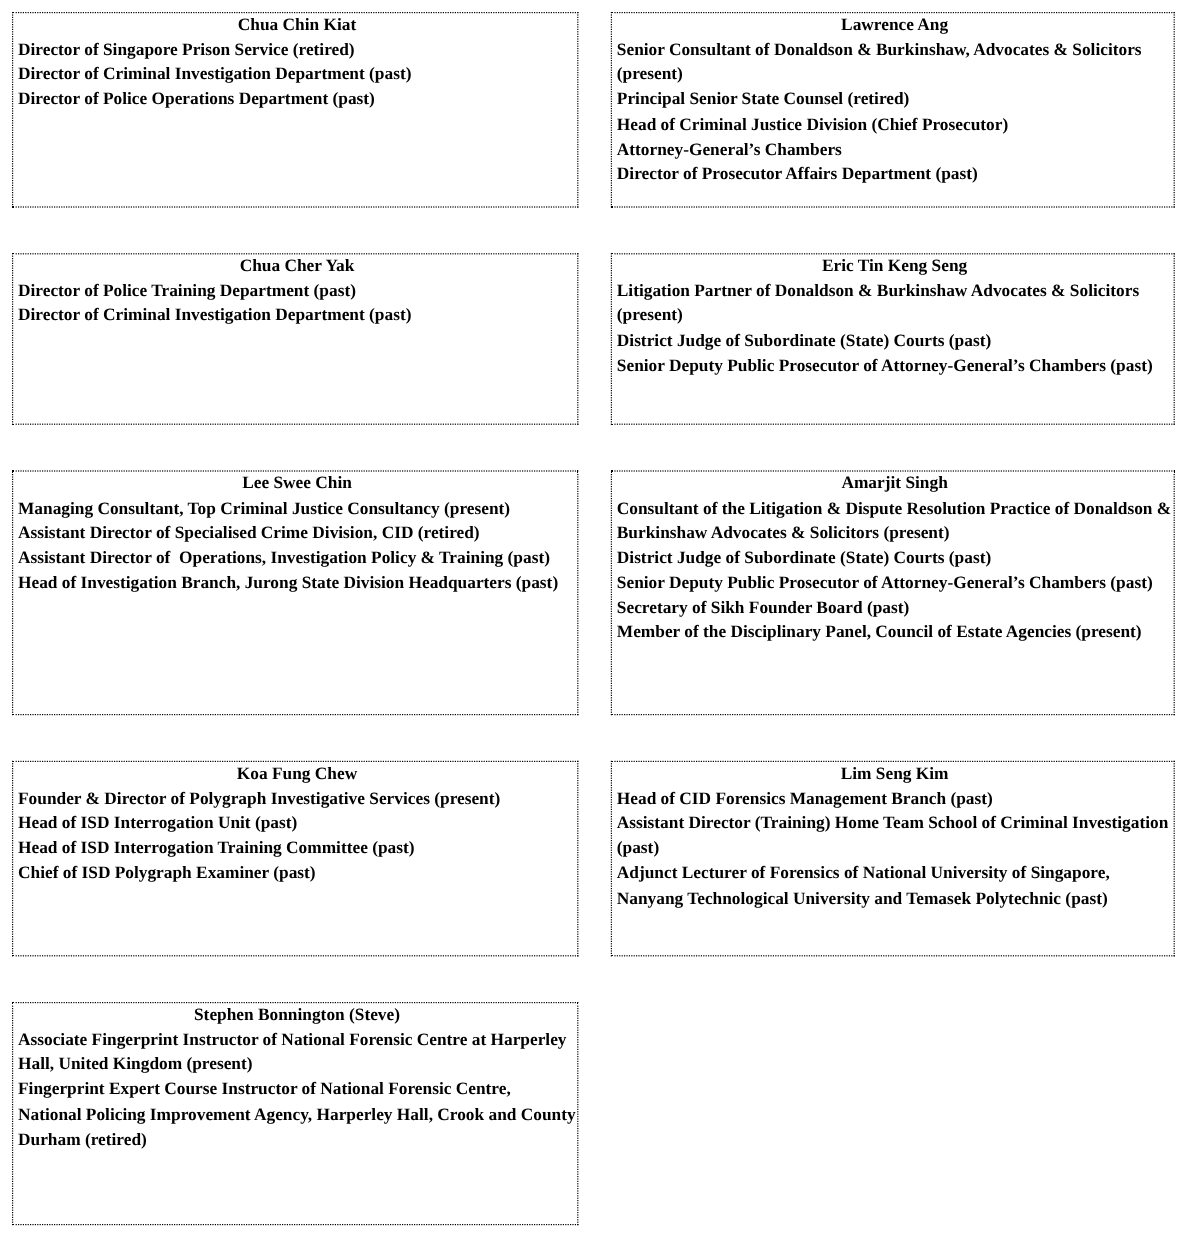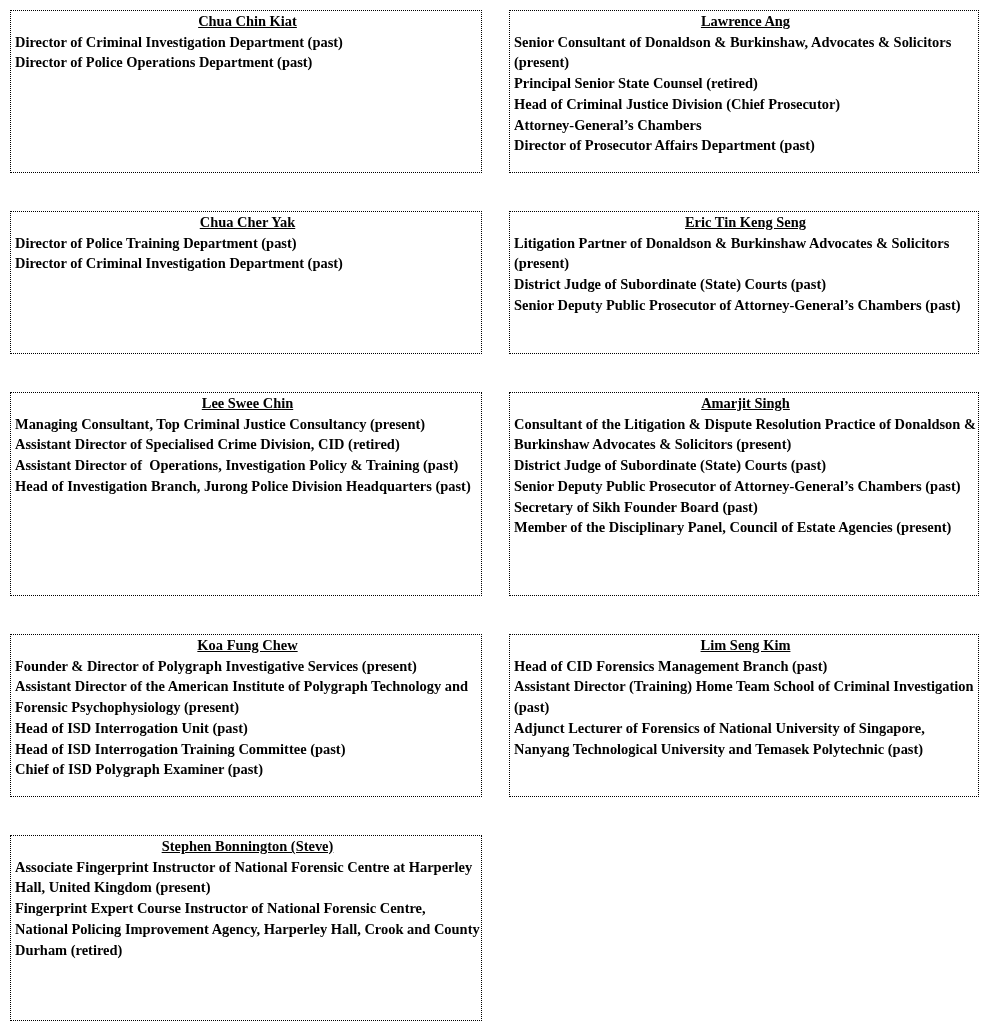--- a/index.html
+++ b/index.html
@@ -34,36 +34,36 @@
     padding: 0 1px 0 4px;
     overflow: hidden;
     background: #ffffff;
   }
   .card-title {
     margin: 0;
     font-size: inherit;
     line-height: inherit;
     font-weight: bold;
     text-align: center;
-    text-decoration: underline;
   }
   .card-body p {
     margin: 0;
     white-space: pre-wrap;
   }
 </style>
 </head>
 <body>
 
 <div class="page">
   <div class="cards-grid">
 
     <section class="card">
       <h2 class="card-title">Chua Chin Kiat</h2>
       <div class="card-body">
+          <p>Director of Singapore Prison Service (retired)</p>
           <p>Director of Criminal Investigation Department (past)</p>
           <p>Director of Police Operations Department (past)</p>
         </div>
     </section>
 
     <section class="card">
       <h2 class="card-title">Lawrence Ang</h2>
       <div class="card-body">
           <p>Senior Consultant of Donaldson &amp; Burkinshaw, Advocates &amp; Solicitors (present)</p>
           <p>Principal Senior State Counsel (retired)</p>
@@ -89,40 +89,39 @@
           <p>Senior Deputy Public Prosecutor of Attorney-General’s Chambers (past)</p>
         </div>
     </section>
 
     <section class="card">
       <h2 class="card-title">Lee Swee Chin</h2>
       <div class="card-body">
           <p>Managing Consultant, Top Criminal Justice Consultancy (present)</p>
           <p>Assistant Director of Specialised Crime Division, CID (retired)</p>
           <p>Assistant Director of  Operations, Investigation Policy &amp; Training (past)</p>
-          <p>Head of Investigation Branch, Jurong Police Division Headquarters (past)</p>
+          <p>Head of Investigation Branch, Jurong State Division Headquarters (past)</p>
         </div>
     </section>
 
     <section class="card">
       <h2 class="card-title">Amarjit Singh</h2>
       <div class="card-body">
           <p>Consultant of the Litigation &amp; Dispute Resolution Practice of Donaldson &amp; Burkinshaw Advocates &amp; Solicitors (present)</p>
           <p>District Judge of Subordinate (State) Courts (past)</p>
           <p>Senior Deputy Public Prosecutor of Attorney-General’s Chambers (past)</p>
           <p>Secretary of Sikh Founder Board (past)</p>
           <p>Member of the Disciplinary Panel, Council of Estate Agencies (present)</p>
         </div>
     </section>
 
     <section class="card">
       <h2 class="card-title">Koa Fung Chew</h2>
       <div class="card-body">
           <p>Founder &amp; Director of Polygraph Investigative Services (present)</p>
-          <p>Assistant Director of the American Institute of Polygraph Technology and Forensic Psychophysiology (present)</p>
           <p>Head of ISD Interrogation Unit (past)</p>
           <p>Head of ISD Interrogation Training Committee (past)</p>
           <p>Chief of ISD Polygraph Examiner (past)</p>
         </div>
     </section>
 
     <section class="card">
       <h2 class="card-title">Lim Seng Kim</h2>
       <div class="card-body">
           <p>Head of CID Forensics Management Branch (past)</p>

